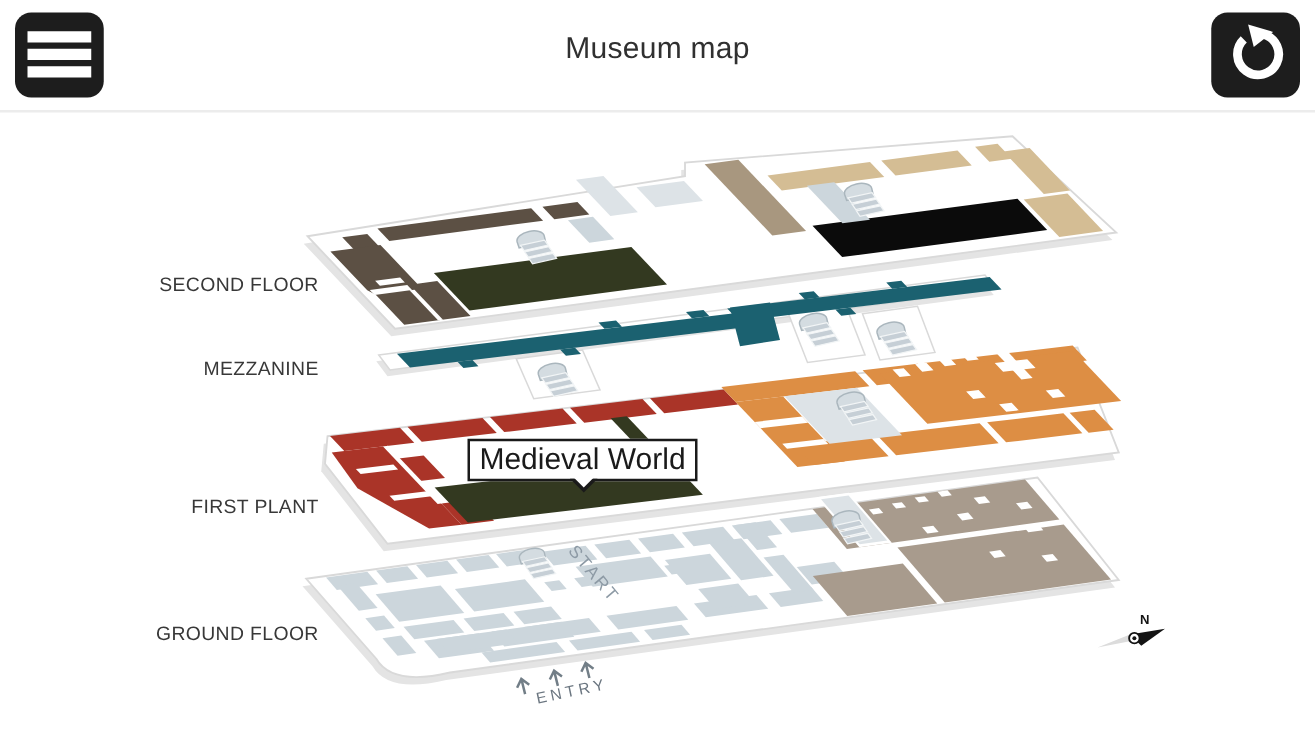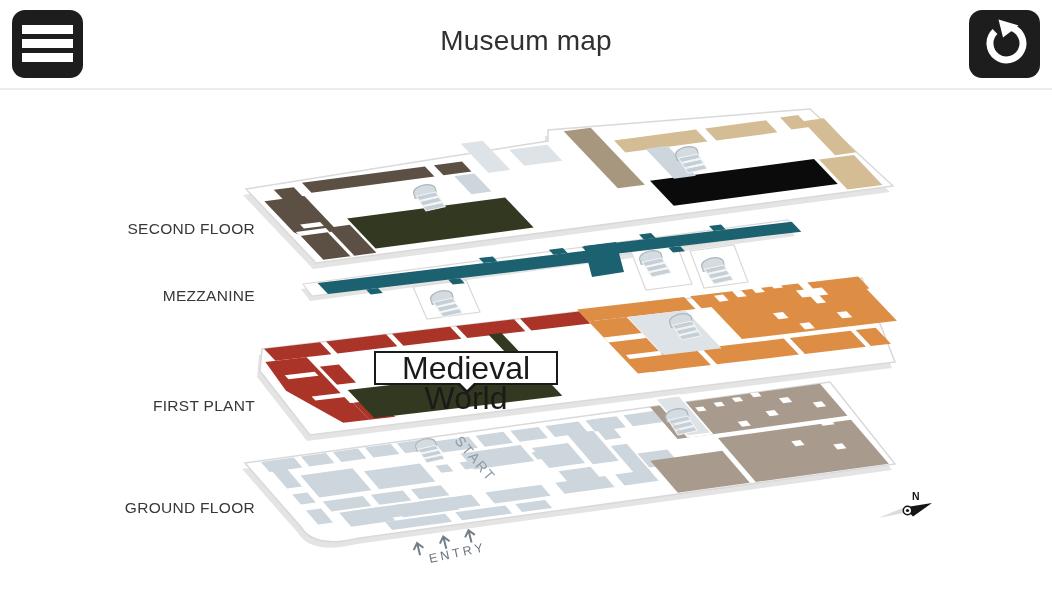--- a/index.html
+++ b/index.html
@@ -1,20 +1,20 @@
 <!DOCTYPE html>
 <html><head><meta charset="utf-8">
 <style>
 html,body{margin:0;padding:0;width:1052px;height:592px;background:#fff;font-family:"Liberation Sans",sans-serif;overflow:hidden}
 #header{position:absolute;left:0;top:0;width:1052px;height:88px;background:#fff}
 #hdr-line{position:absolute;left:0;top:88px;width:1052px;height:2px;background:#ececec}
 .navbtn{position:absolute;top:10px;width:71px;height:68px;background:#1d1d1d;border-radius:13px}
-#title{position:absolute;top:25px;left:0;width:1052px;text-align:center;font-size:28px;color:#303030;letter-spacing:0.2px}
+#title{position:absolute;top:25px;left:0;width:1052px;text-align:center;font-size:24px;color:#303030;letter-spacing:0.2px}
 .lbl{position:absolute;right:797px;width:260px;text-align:right;font-size:15.5px;font-weight:normal;color:#383838;letter-spacing:0.3px}
-#tooltip{position:absolute;left:374px;top:351px;width:180px;height:30px;background:#fff;border:2px solid #1a1a1a;font-size:32px;color:#1a1a1a;text-align:center;line-height:30px}
+#tooltip{position:absolute;left:374px;top:351px;width:180px;height:30px;background:#fff;border:2px solid #1a1a1a;font-size:24px;color:#1a1a1a;text-align:center;line-height:30px}
 #tta{position:absolute;left:80px;top:30px;width:0;height:0;border-left:11px solid transparent;border-right:11px solid transparent;border-top:11px solid #1a1a1a}
 #ttb{position:absolute;left:82px;top:28px;width:0;height:0;border-left:9px solid transparent;border-right:9px solid transparent;border-top:9px solid #fff}
 </style></head>
 <body>
 <svg width="1052" height="592" viewBox="0 0 1052 592" style="position:absolute;left:0;top:0">
 
 <polygon points="246,189 548,141 548,130 810,109 893,186 316,263" fill="#e4e4e4" transform="translate(-3,6)"></polygon>
 <polygon points="246,189 548,141 548,130 810,109 893,186 316,263" fill="#ffffff" stroke="#d9d9d9" stroke-width="1.5"></polygon>
 <g transform="matrix(1,-0.132,0.95,1,246,189)">
 

